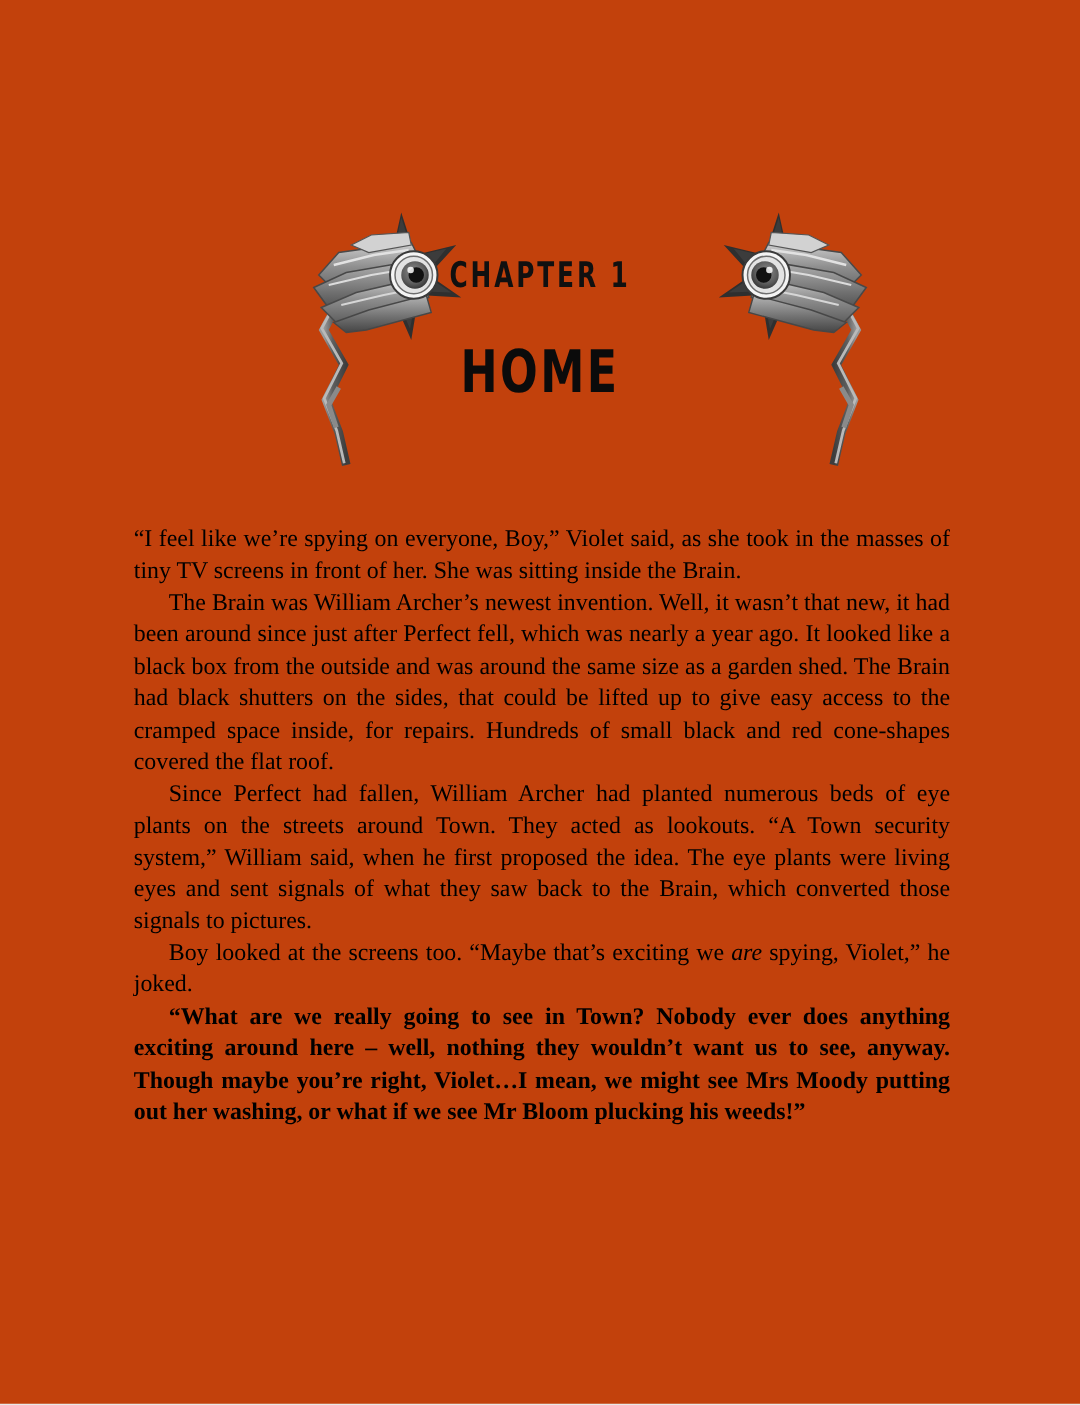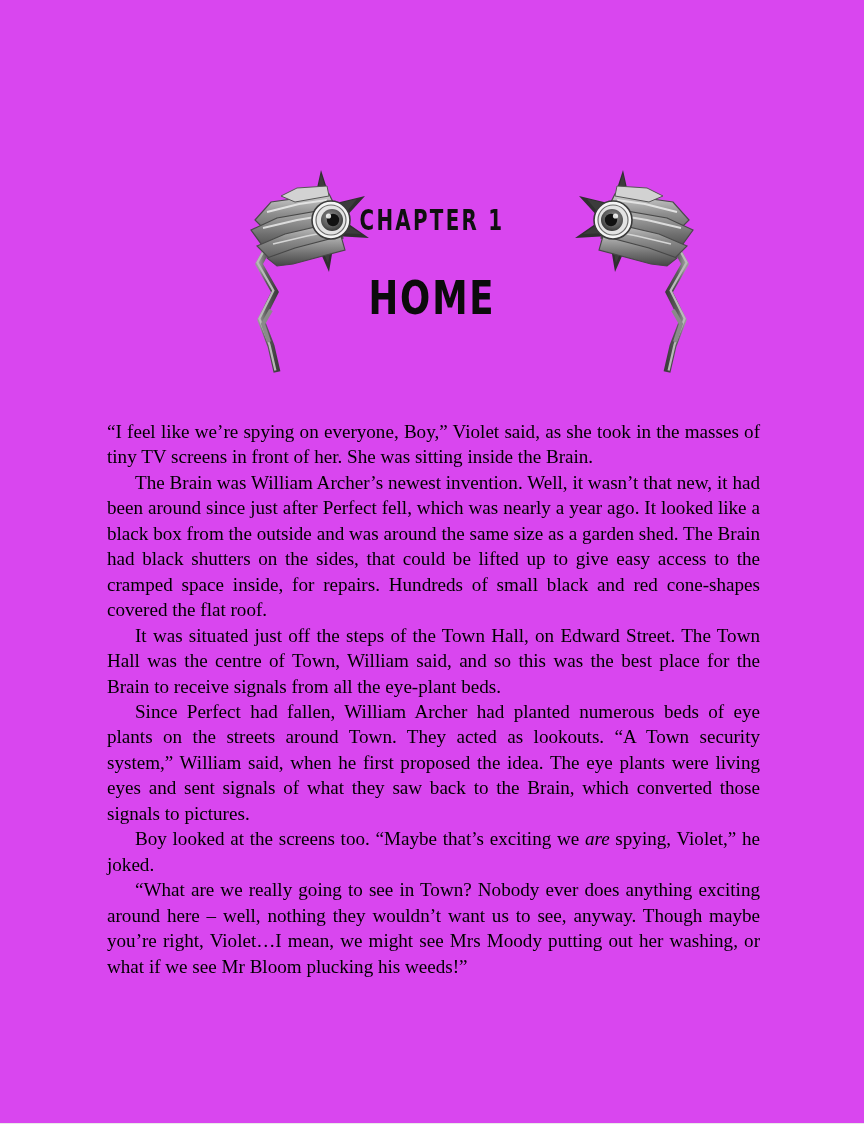--- a/index.html
+++ b/index.html
@@ -16,21 +16,21 @@
     color: #000000;
     -webkit-font-smoothing: antialiased;
   }
 
   
   .page {
     position: absolute;
     left: 0; top: 0;
     width: 864px;
     height: 1124px;
-    background: #d946ef;
+    background: #c2410c;
     box-sizing: border-box;
     border-bottom: 1px solid #e9e9e9;
   }
 
   
   .chapter-opener {
     position: absolute;
     left: 0;
     top: 160px;
     width: 864px;
@@ -89,21 +89,21 @@
     text-align: justify;
     text-justify: inter-word;
     color: #000000;
   }
   .body-text p {
     margin: 0;
     text-indent: 28px;
     hyphens: none;
   }
   .body-text p.no-indent { text-indent: 0; }
-  .body-text p:last-child { text-align: justify; }
+  .body-text p:last-child { text-align: justify; font-weight: bold; }
   .body-text em { font-style: italic; }
 </style>
 </head>
 <body>
 
 <div class="page">
 
   <div class="chapter-opener">
 
     <div class="eye-plant eye-plant-left">
@@ -205,19 +205,18 @@
     </div>
 
     <div class="chapter-number">CHAPTER 1</div>
 
     <div class="chapter-title">HOME</div>
   </div>
 
   <div class="body-text">
     <p class="no-indent">“I feel like we’re spying on everyone, Boy,” Violet said, as she took in the masses of tiny TV screens in front of her. She was sitting inside the Brain.</p>
     <p>The Brain was William Archer’s newest invention. Well, it wasn’t that new, it had been around since just after Perfect fell, which was nearly a year ago. It looked like a black box from the outside and was around the same size as a garden shed. The Brain had black shutters on the sides, that could be lifted up to give easy access to the cramped space inside, for repairs. Hundreds of small black and red cone-shapes covered the flat roof.</p>
-    <p>It was situated just off the steps of the Town Hall, on Edward Street. The Town Hall was the centre of Town, William said, and so this was the best place for the Brain to receive signals from all the eye-plant beds.</p>
     <p>Since Perfect had fallen, William Archer had planted numerous beds of eye plants on the streets around Town. They acted as lookouts. “A Town security system,” William said, when he first proposed the idea. The eye plants were living eyes and sent signals of what they saw back to the Brain, which converted those signals to pictures.</p>
     <p><span>Boy looked at the screens too. “Maybe that’s exciting we </span><em>are</em><span> spying, Violet,” he joked.</span></p>
     <p>“What are we really going to see in Town? Nobody ever does anything exciting around here – well, nothing they wouldn’t want us to see, anyway. Though maybe you’re right, Violet…I mean, we might see Mrs Moody putting out her washing, or what if we see Mr Bloom plucking his weeds!”</p>
   </div>
 
 </div>
 
 </body></html>

